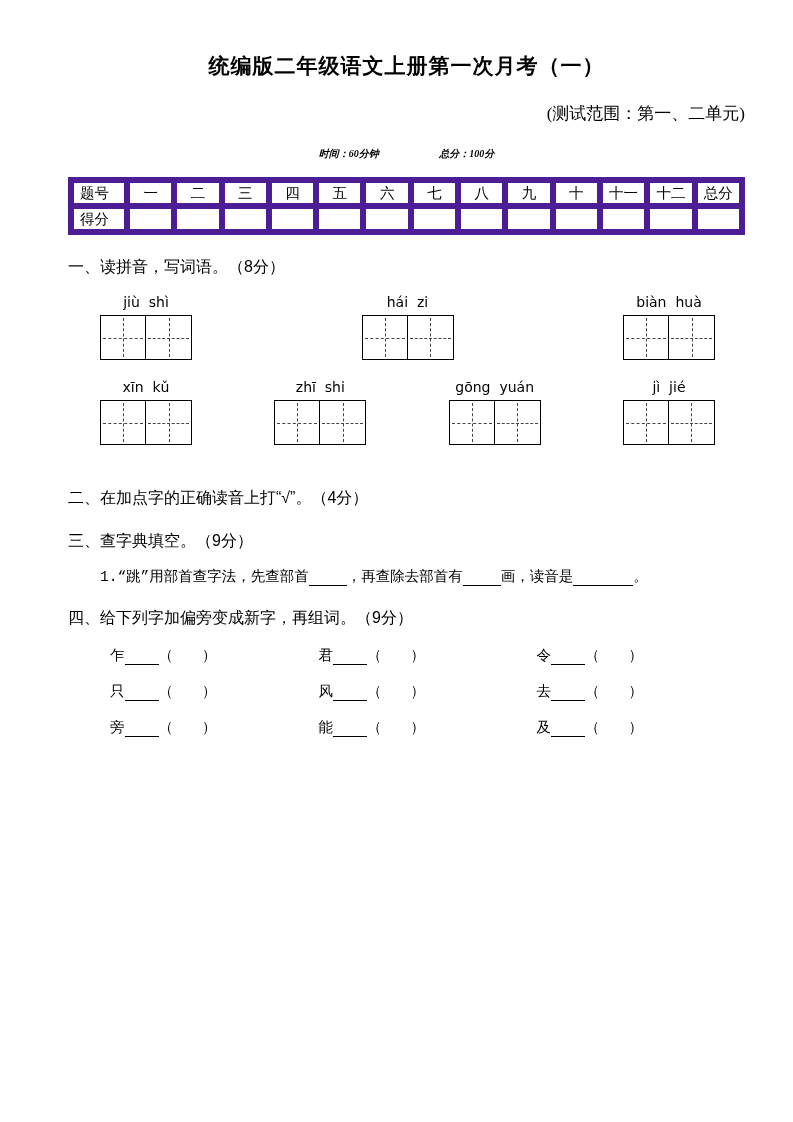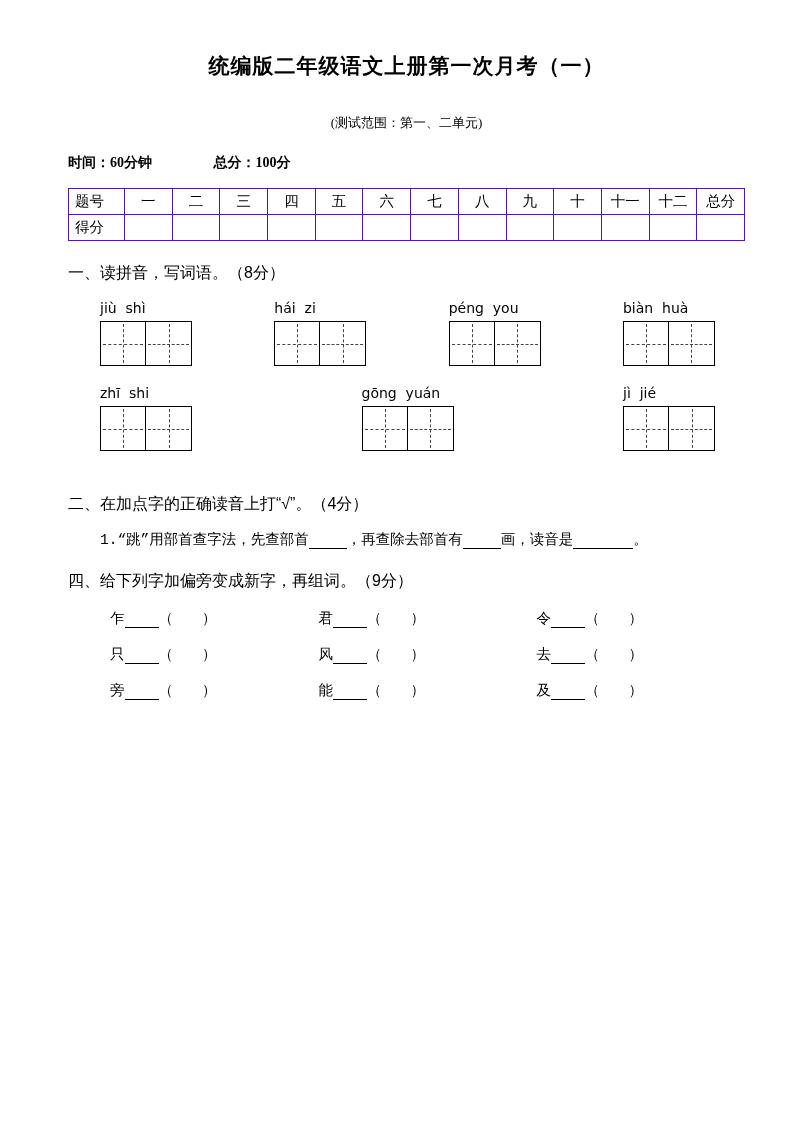--- a/index.html
+++ b/index.html
@@ -9,44 +9,44 @@
     font-family: "Liberation Serif", "DejaVu Serif", serif;
     color: #000;
   }
   .page { width: 793px; height: 875px; padding: 52px 48px 30px 68px; overflow: hidden; border-radius: 11px; }
 
   .title {
     text-align: center; font-size: 21px; font-weight: bold;
     font-family: "Liberation Sans", "DejaVu Sans", sans-serif;
     letter-spacing: 1px;
   }
-  .subtitle { text-align: center; font-size: 13px; margin-top: 34px; }
-  .time-line { font-size: 14px; margin-top: 22px; font-weight: bold; }
+  .subtitle { text-align: right; font-size: 17px; margin-top: 22px; }
+  .time-line { text-align: center; font-size: 10px; margin-top: 22px; font-weight: bold; font-style: italic; }
   .time-line .total { margin-left: 58px; }
 
   table.score-table {
     width: 100%; border-collapse: collapse; margin-top: 16px;
     font-size: 14.5px; table-layout: fixed;
   }
   table.score-table td {
-    border: 1px solid #4c1d95; height: 26px; text-align: center; padding: 0 2px;
+    border: 6px solid #4c1d95; height: 26px; text-align: center; padding: 0 2px;
   }
   table.score-table td.label-col { width: 56px; text-align: left; padding-left: 6px; }
 
   .section-heading {
     font-size: 16px; font-weight: normal; margin-top: 22px;
     font-family: "Liberation Sans", "DejaVu Sans", sans-serif;
   }
   .mt-lg { margin-top: 40px; }
 
   .grid-row {
     display: flex; justify-content: space-between;
     padding: 0 30px 0 32px; margin-top: 16px;
   }
-  .word-group { }
+  .word-group { text-align: center; }
   .pinyin {
     font-size: 14px; white-space: pre; margin-bottom: 5px;
     font-family: "DejaVu Sans", sans-serif;
   }
   .tian-grid { display: inline-flex; border: 1.5px solid #000; background: #fff; }
   .tg-cell { width: 45px; height: 43px; position: relative; border-right: 1px solid #000; }
   .tg-cell:last-child { border-right: none; }
   .tg-cell::before {
     content: ""; position: absolute; left: 2px; right: 2px; top: 50%;
     border-top: 1px dashed #444;
@@ -132,37 +132,37 @@
       </div>
     </div>
     <div class="word-group">
       <div class="pinyin">hái  zi</div>
       <div class="tian-grid">
         <div class="tg-cell"></div>
         <div class="tg-cell"></div>
       </div>
     </div>
     <div class="word-group">
-      <div class="pinyin">péng  you</div>
-      <div class="tian-grid">
-        <div class="tg-cell"></div>
-        <div class="tg-cell"></div>
-      </div>
-    </div>
-    <div class="word-group">
       <div class="pinyin">biàn  huà</div>
       <div class="tian-grid">
         <div class="tg-cell"></div>
         <div class="tg-cell"></div>
       </div>
     </div>
   </div>
 
   <div class="grid-row">
     <div class="word-group">
+      <div class="pinyin">xīn  kǔ</div>
+      <div class="tian-grid">
+        <div class="tg-cell"></div>
+        <div class="tg-cell"></div>
+      </div>
+    </div>
+    <div class="word-group">
       <div class="pinyin">zhī  shi</div>
       <div class="tian-grid">
         <div class="tg-cell"></div>
         <div class="tg-cell"></div>
       </div>
     </div>
     <div class="word-group">
       <div class="pinyin">gōng  yuán</div>
       <div class="tian-grid">
         <div class="tg-cell"></div>
@@ -173,20 +173,21 @@
       <div class="pinyin">jì  jié</div>
       <div class="tian-grid">
         <div class="tg-cell"></div>
         <div class="tg-cell"></div>
       </div>
     </div>
   </div>
 
   <div class="section-heading mt-lg">二、在加点字的正确读音上打“√”。（4分）</div>
 
+  <div class="section-heading">三、查字典填空。（9分）</div>
   <div class="q-list">
     <div class="q-item q-item-tight"><span>1.“跳”用部首查字法，先查部首</span><span class="blank w38"></span><span>，再查除去部首有</span><span class="blank w38"></span><span>画，读音是</span><span class="blank w56"></span><span>。</span></div>
   </div>
 
   <div class="section-heading">四、给下列字加偏旁变成新字，再组词。（9分）</div>
 
   <div class="s4-row">
     <div class="s4-cell"><span>乍</span><span class="blank w34"></span><span>（　　）</span></div>
     <div class="s4-cell"><span>君</span><span class="blank w34"></span><span>（　　）</span></div>
     <div class="s4-cell"><span>令</span><span class="blank w34"></span><span>（　　）</span></div>

